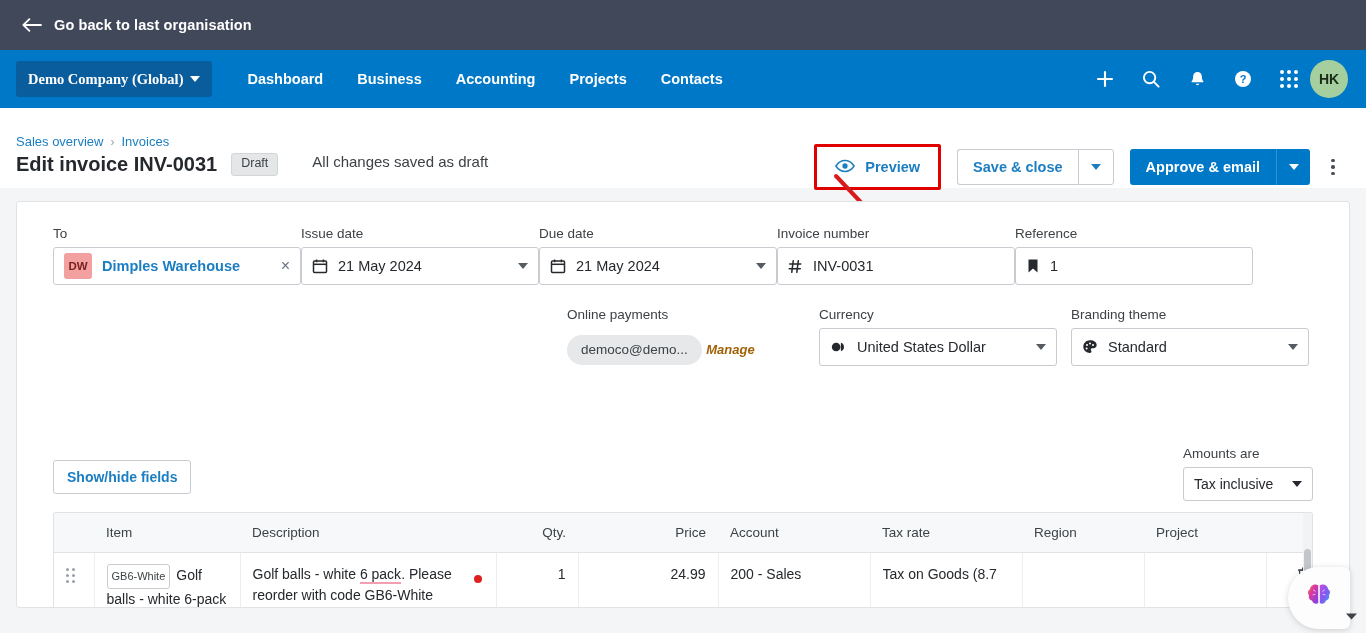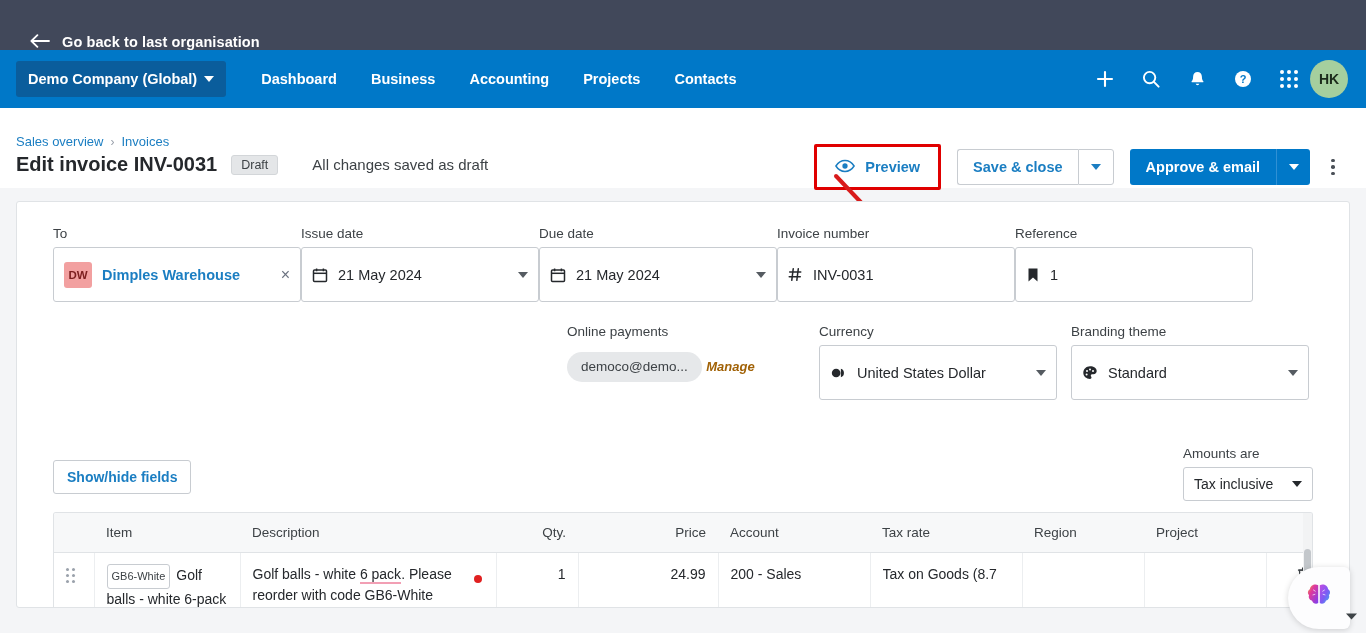--- a/index.html
+++ b/index.html
@@ -6,40 +6,40 @@
   html, body {
     width: 1366px; height: 633px;
     font-family: "Liberation Sans", sans-serif;
     background: #f4f5f7;
     overflow: hidden;
   }
 
   
   .org-bar {
     height: 50px; background: #41485a;
-    display: flex; align-items: flex-end; padding-left: 30px;
+    display: flex; align-items: center; padding-left: 22px;
   }
   .org-bar .back-arrow {
     width: 22px; height: 18px; position: relative; margin-right: 10px;
     display: flex; align-items: center;
   }
   .org-bar .back-arrow svg { display: block; }
   .org-bar .back-label {
     color: #ffffff; font-size: 14.5px; font-weight: bold; letter-spacing: .1px;
   }
 
   
   .nav-bar {
     height: 58px; background: #0078c8;
     display: flex; align-items: center; padding: 0 18px 0 16px;
   }
   .org-pill {
     background: #0a5d9c; color: #ffffff; font-size: 14.5px; font-weight: bold;
     height: 36px; border-radius: 3px; display: flex; align-items: center;
-    padding: 12px 12px; gap: 7px; cursor: pointer;
+    padding: 12px 12px; gap: 7px; cursor: pointer; font-family: Liberation Serif, serif;
   }
   .caret-down {
     width: 0; height: 0; border-left: 5px solid transparent;
     border-right: 5px solid transparent; border-top: 6px solid currentColor;
   }
   .nav-links { display: flex; align-items: center; margin-left: 18px; gap: 0; }
   .nav-links a {
     color: #ffffff; font-size: 14.5px; font-weight: bold; text-decoration: none;
     padding: 0 17px; line-height: 58px; cursor: pointer; white-space: nowrap;
   }
@@ -63,21 +63,21 @@
   
   .page-head {
     background: #ffffff; height: 80px; position: relative;
     padding: 10px 18px 0 16px; display: flex; align-items: flex-start;
   }
   .head-left { padding-top: 16px; }
   .breadcrumb { font-size: 13px; color: #6b7280; display: flex;
     align-items: center; gap: 7px; margin-bottom: 4px; }
   .breadcrumb a { color: #1b7ec2; text-decoration: none; cursor: pointer; }
   .breadcrumb .sep { color: #9aa1ab; font-size: 12px; }
-  .title-row { display: flex; align-items: center; gap: 14px; }
+  .title-row { display: flex; gap: 14px; }
   .page-title { font-size: 20px; font-weight: bold; color: #25282c; }
   .draft-badge {
     background: #e4e6e8; color: #3d4246; font-size: 12.5px;
     padding: 2px 9px; border-radius: 3px; border: 1px solid #d3d6d9;
   }
   .saved-text { font-size: 15px; color: #3d4246; margin-left: 20px; }
 
   .head-right {
     margin-left: auto; display: flex; align-items: center;
     gap: 0; padding-top: 26px;
@@ -129,21 +129,21 @@
   .card {
     background: #fff; border: 1px solid #e0e3e6; border-radius: 3px;
     height: 100%; padding: 24px 36px 0 36px; position: relative;
     overflow: hidden;
   }
 
   .field-label {
     font-size: 13.5px; color: #3d4246; margin-bottom: 6px; font-weight: normal;
   }
   .input-box {
-    height: 55px; border: 1px solid #c8ccd1; border-radius: 3px;
+    height: 38px; border: 1px solid #c8ccd1; border-radius: 3px;
     background: #fff; display: flex; align-items: center;
     padding: 0 10px; gap: 10px; font-size: 14.5px; color: #25282c;
     cursor: text;
   }
   .input-box .lead-icon { flex: 0 0 auto; display: flex; align-items: center;
     color: #25282c; }
   .input-box .val { flex: 1; white-space: nowrap; overflow: hidden; }
   .input-box .trail { flex: 0 0 auto; color: #555b61; }
 
   .row1 { display: flex; gap: 0; }

